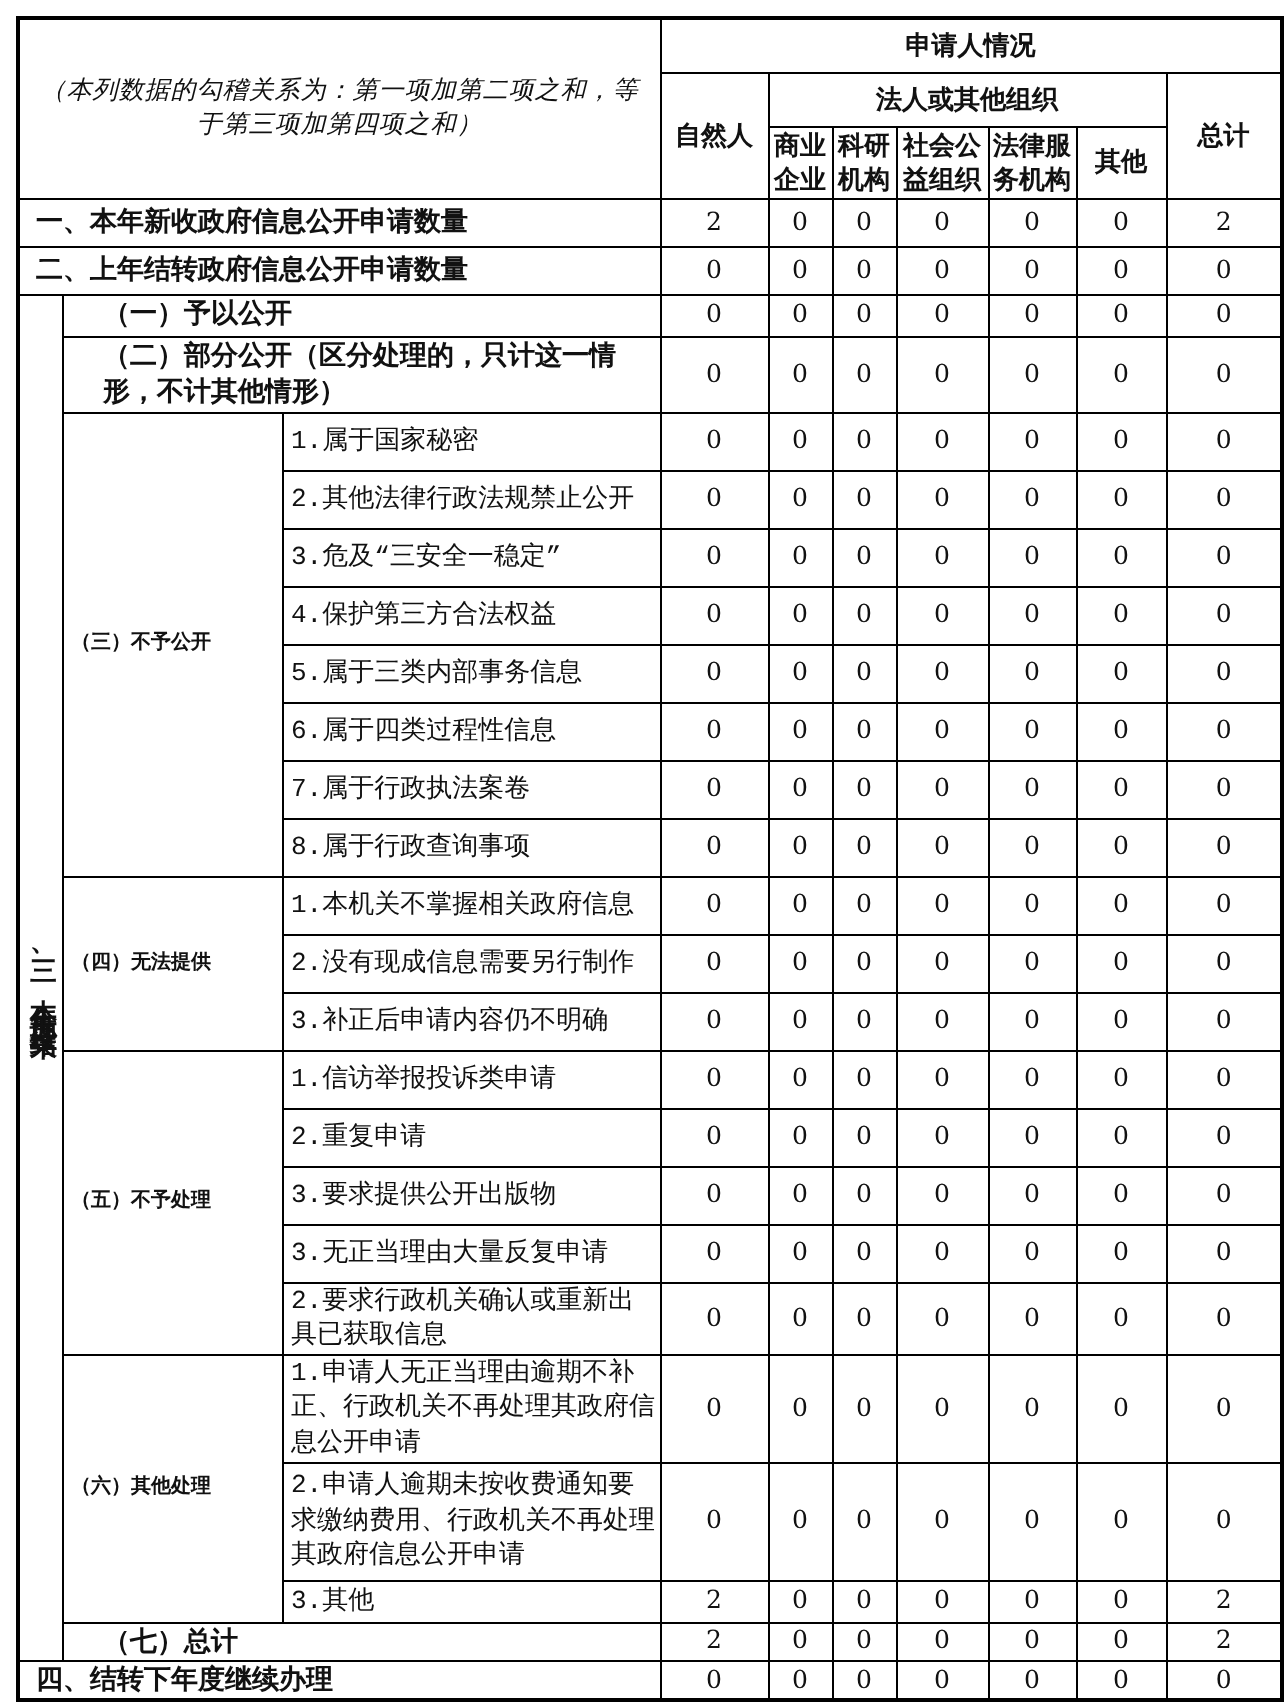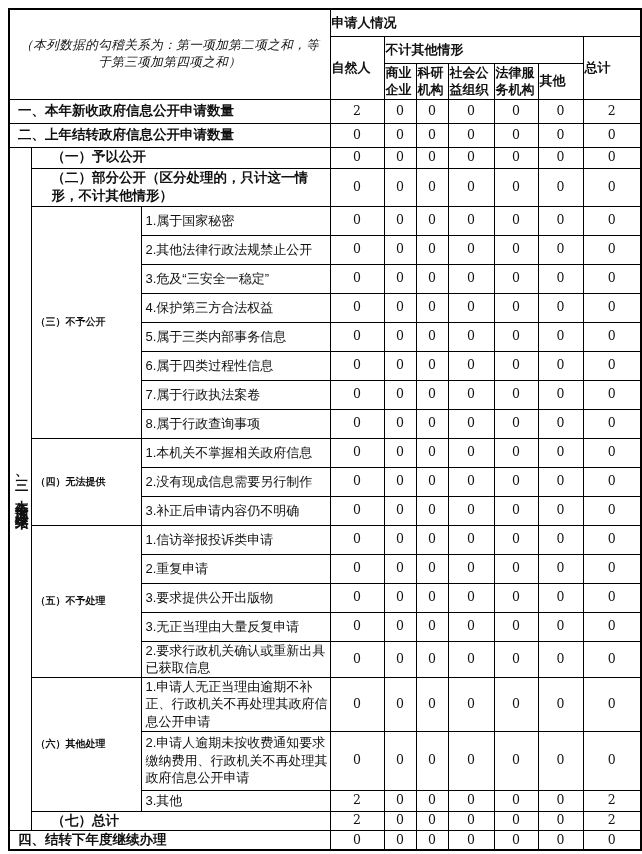--- a/index.html
+++ b/index.html
@@ -1,24 +1,24 @@
 <!DOCTYPE html>
 <html><head>
 <meta charset="utf-8">
 <style>
   html,body{margin:0;padding:0;background:#fff;}
   body{width:642px;height:854px;position:relative;font-family:"Liberation Sans",sans-serif;color:#111;}
   table{position:absolute;left:8px;top:8px;width:632px;border-collapse:collapse;table-layout:fixed;border:2px solid #000;}
   td{border:1px solid #000;padding:0 2px;font-size:13px;line-height:1.35;vertical-align:middle;overflow:hidden;}
   .note{font-family:"DejaVu Serif",serif;font-style:italic;text-align:center;font-size:12.5px;padding:0 8px;letter-spacing:0.5px;}
-  .hdr{font-weight:bold;font-size:13px;padding:0 1px;}
+  .hdr{font-weight:bold;text-align:center;font-size:13px;padding:0 1px;}
   .mainrow{font-weight:bold;padding-left:8px;font-size:13.5px;margin-left:46px;}
   .sec2{font-weight:bold;padding-left:20px;font-size:13.5px;}
   .sec{font-weight:bold;padding-left:4px;font-size:10px;}
-  .sub{font-family:Liberation Sans, sans-serif;padding-left:4px;font-size:13px;}
+  .sub{font-family:Liberation Mono, monospace;padding-left:4px;font-size:13px;}
   .v{font-family:"DejaVu Serif",serif;text-align:center;font-size:12.5px;}
   .vertcell{text-align:center;}
   .vtext{writing-mode:vertical-rl;text-orientation:upright;margin:0 auto;font-weight:bold;font-size:13.5px;letter-spacing:3px;}
 </style>
 </head>
 <body>
 
 <table>
   <colgroup>
     <col style="width:22px">
@@ -33,21 +33,21 @@
       <col style="width:58px">
   </colgroup>
 
   <tbody>
       <tr style="height:27px">
     <td class="note" colspan="3" rowspan="3">（本列数据的勾稽关系为：第一项加第二项之和，等于第三项加第四项之和）</td>
     <td class="hdr" colspan="7">申请人情况</td>
   </tr>
   <tr style="height:27px">
     <td class="hdr" rowspan="2">自然人</td>
-    <td class="hdr" colspan="5">不计其他情形</td>
+    <td class="hdr" colspan="5">法人或其他组织</td>
     <td class="hdr" rowspan="2">总计</td>
   </tr>
   <tr style="height:33px">
     <td class="hdr">商业企业</td>
     <td class="hdr">科研机构</td>
     <td class="hdr">社会公益组织</td>
     <td class="hdr">法律服务机构</td>
     <td class="hdr">其他</td>
   </tr>
 

